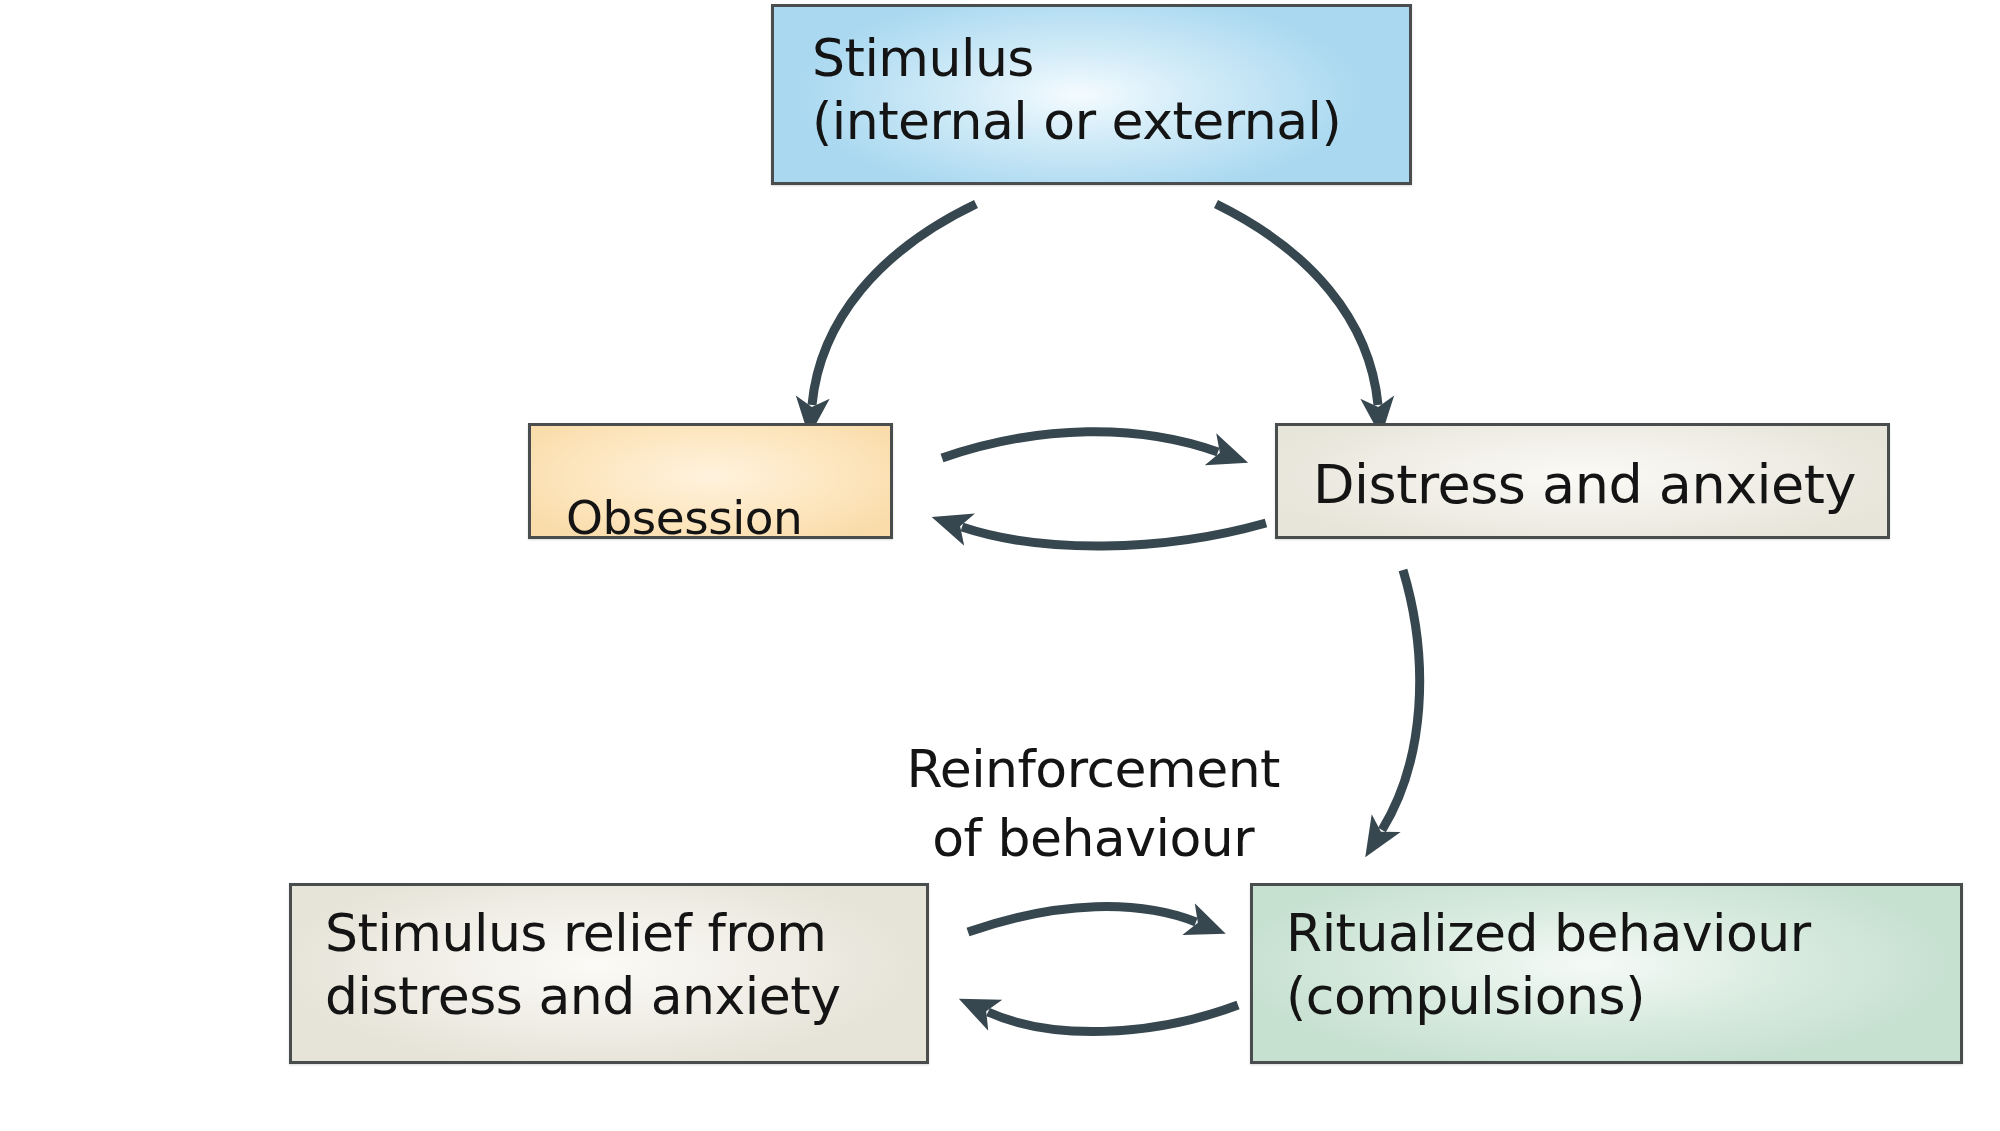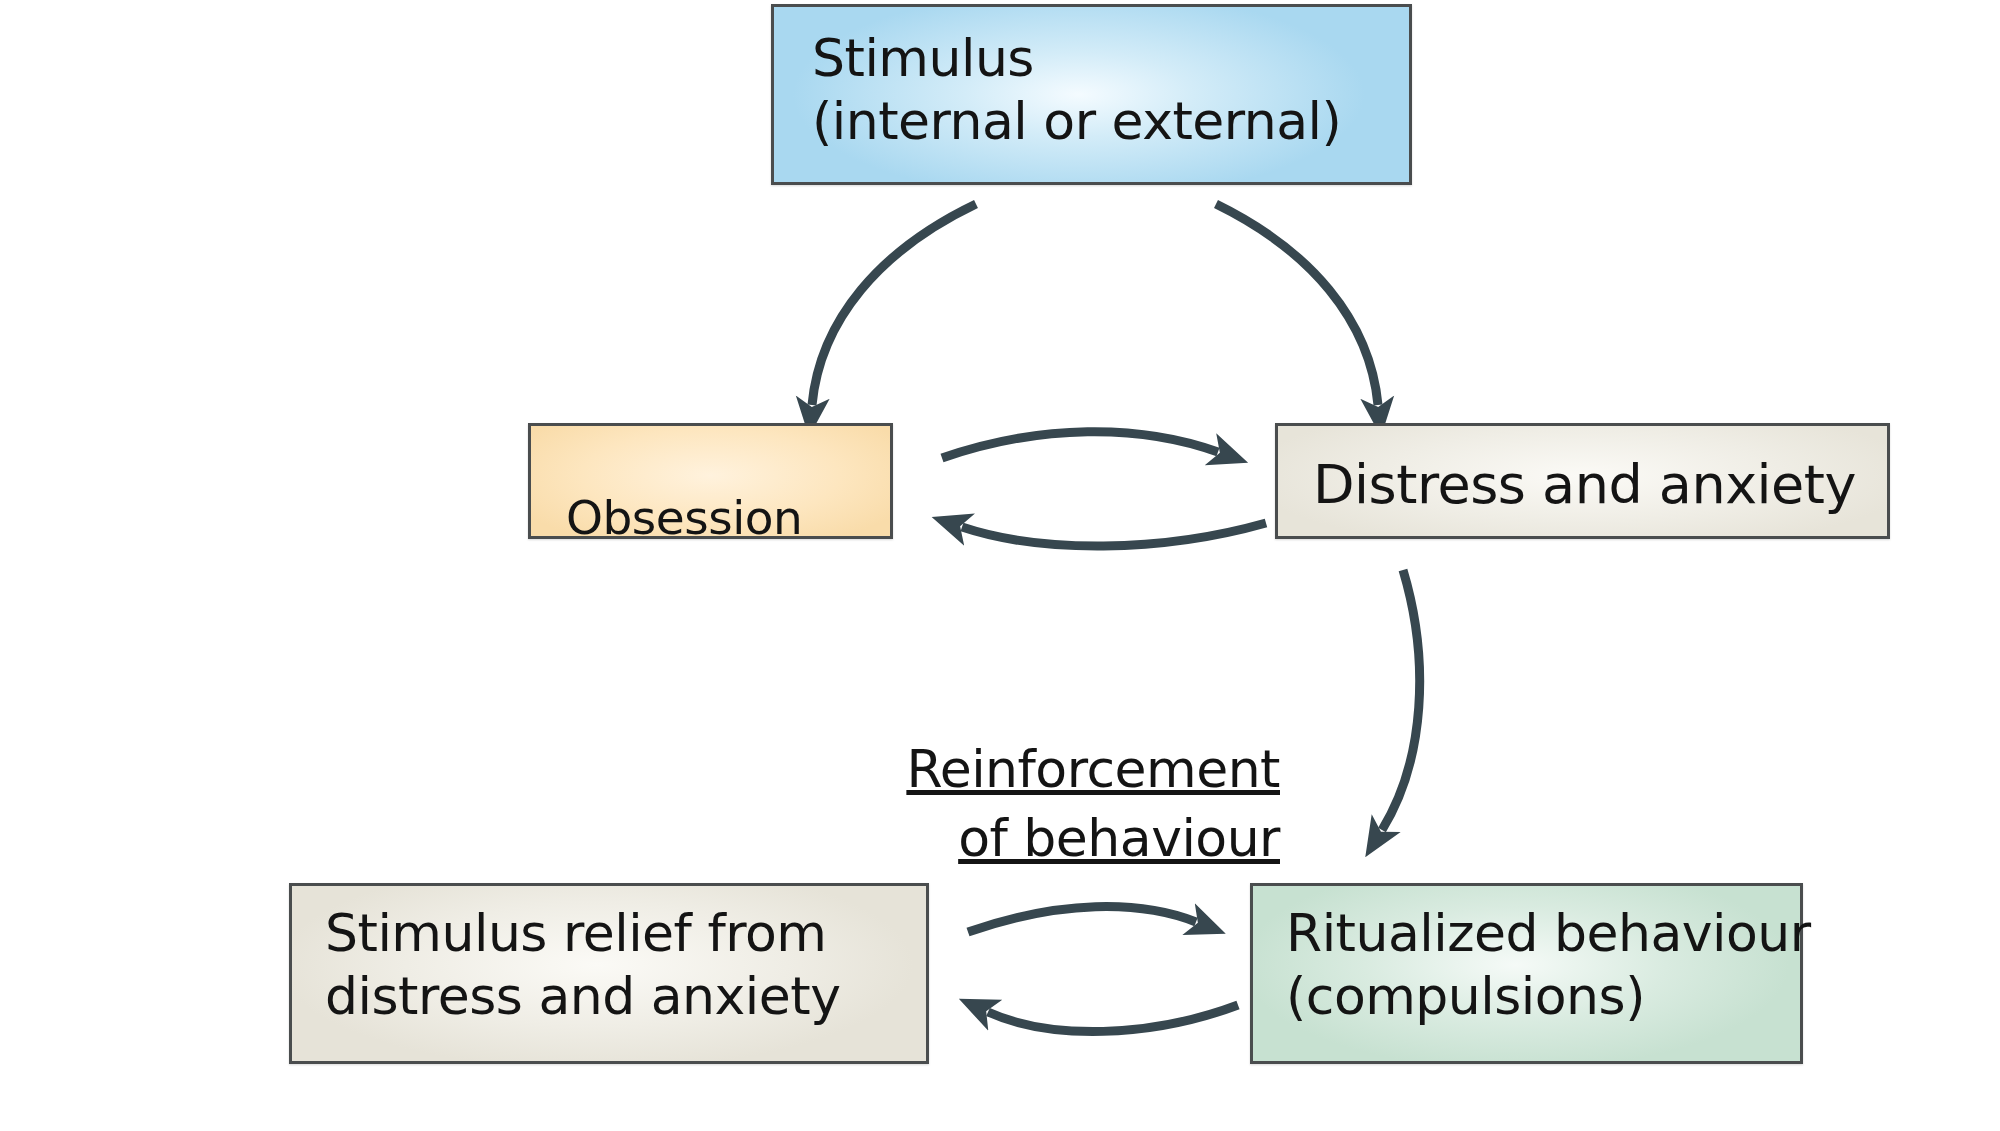--- a/index.html
+++ b/index.html
@@ -13,25 +13,25 @@
   #box-stimulus .txt { left: 38px; top: 20px; font-size: 52px; }
   #box-obsession { left: 528px; top: 423px; width: 365px; height: 116px;
     background: radial-gradient(ellipse 60% 70% at 50% 45%, #fff2dd 0%, #fde6bf 60%, #f9dcaa 100%); }
   #box-obsession .txt { left: 35px; top: 26px; font-size: 47px; margin-top: 37px; }
   #box-distress { left: 1275px; top: 423px; width: 615px; height: 116px;
     background: radial-gradient(ellipse 55% 70% at 50% 45%, #fbfaf6 0%, #efede5 60%, #e7e4d9 100%); }
   #box-distress .txt { left: 35px; top: 26px; font-size: 54px; }
   #box-temporary { left: 289px; top: 883px; width: 640px; height: 181px;
     background: radial-gradient(ellipse 50% 60% at 48% 45%, #fbfaf6 0%, #efede5 60%, #e6e3d8 100%); }
   #box-temporary .txt { left: 33px; top: 16px; font-size: 52px; }
-  #box-ritualized { left: 1250px; top: 883px; width: 553px; height: 181px;
+  #box-ritualized { left: 1250px; top: 883px; width: 713px; height: 181px;
     background: radial-gradient(ellipse 50% 60% at 48% 45%, #f5faf7 0%, #d9ebe0 55%, #c7e1d1 100%); }
   #box-ritualized .txt { left: 33px; top: 16px; font-size: 52px; }
-  #label-reinforcement { position: absolute; right: 720px; top: 735px; text-align: right;
-    font-size: 52px; line-height: 1.33; white-space: pre; letter-spacing: -0.5px; text-decoration: underline; }
+  #label-reinforcement { position: absolute; right: 720px; top: 735px; text-align: center;
+    font-size: 52px; line-height: 1.33; white-space: pre; letter-spacing: -0.5px; }
   svg#arrows { position: absolute; left: 0; top: 0; }
 </style>
 </head>
 <body>
 
 <svg id="arrows" width="2000" height="1131" viewBox="0 0 2000 1131">
   <defs>
     <marker id="ah" markerWidth="10" markerHeight="10" refX="6.5" refY="5" orient="auto" markerUnits="userSpaceOnUse" viewBox="0 0 10 10">
       <path d="M0,0 L10,5 L0,10 L2.5,5 Z" fill="#37474f"></path>
     </marker>

